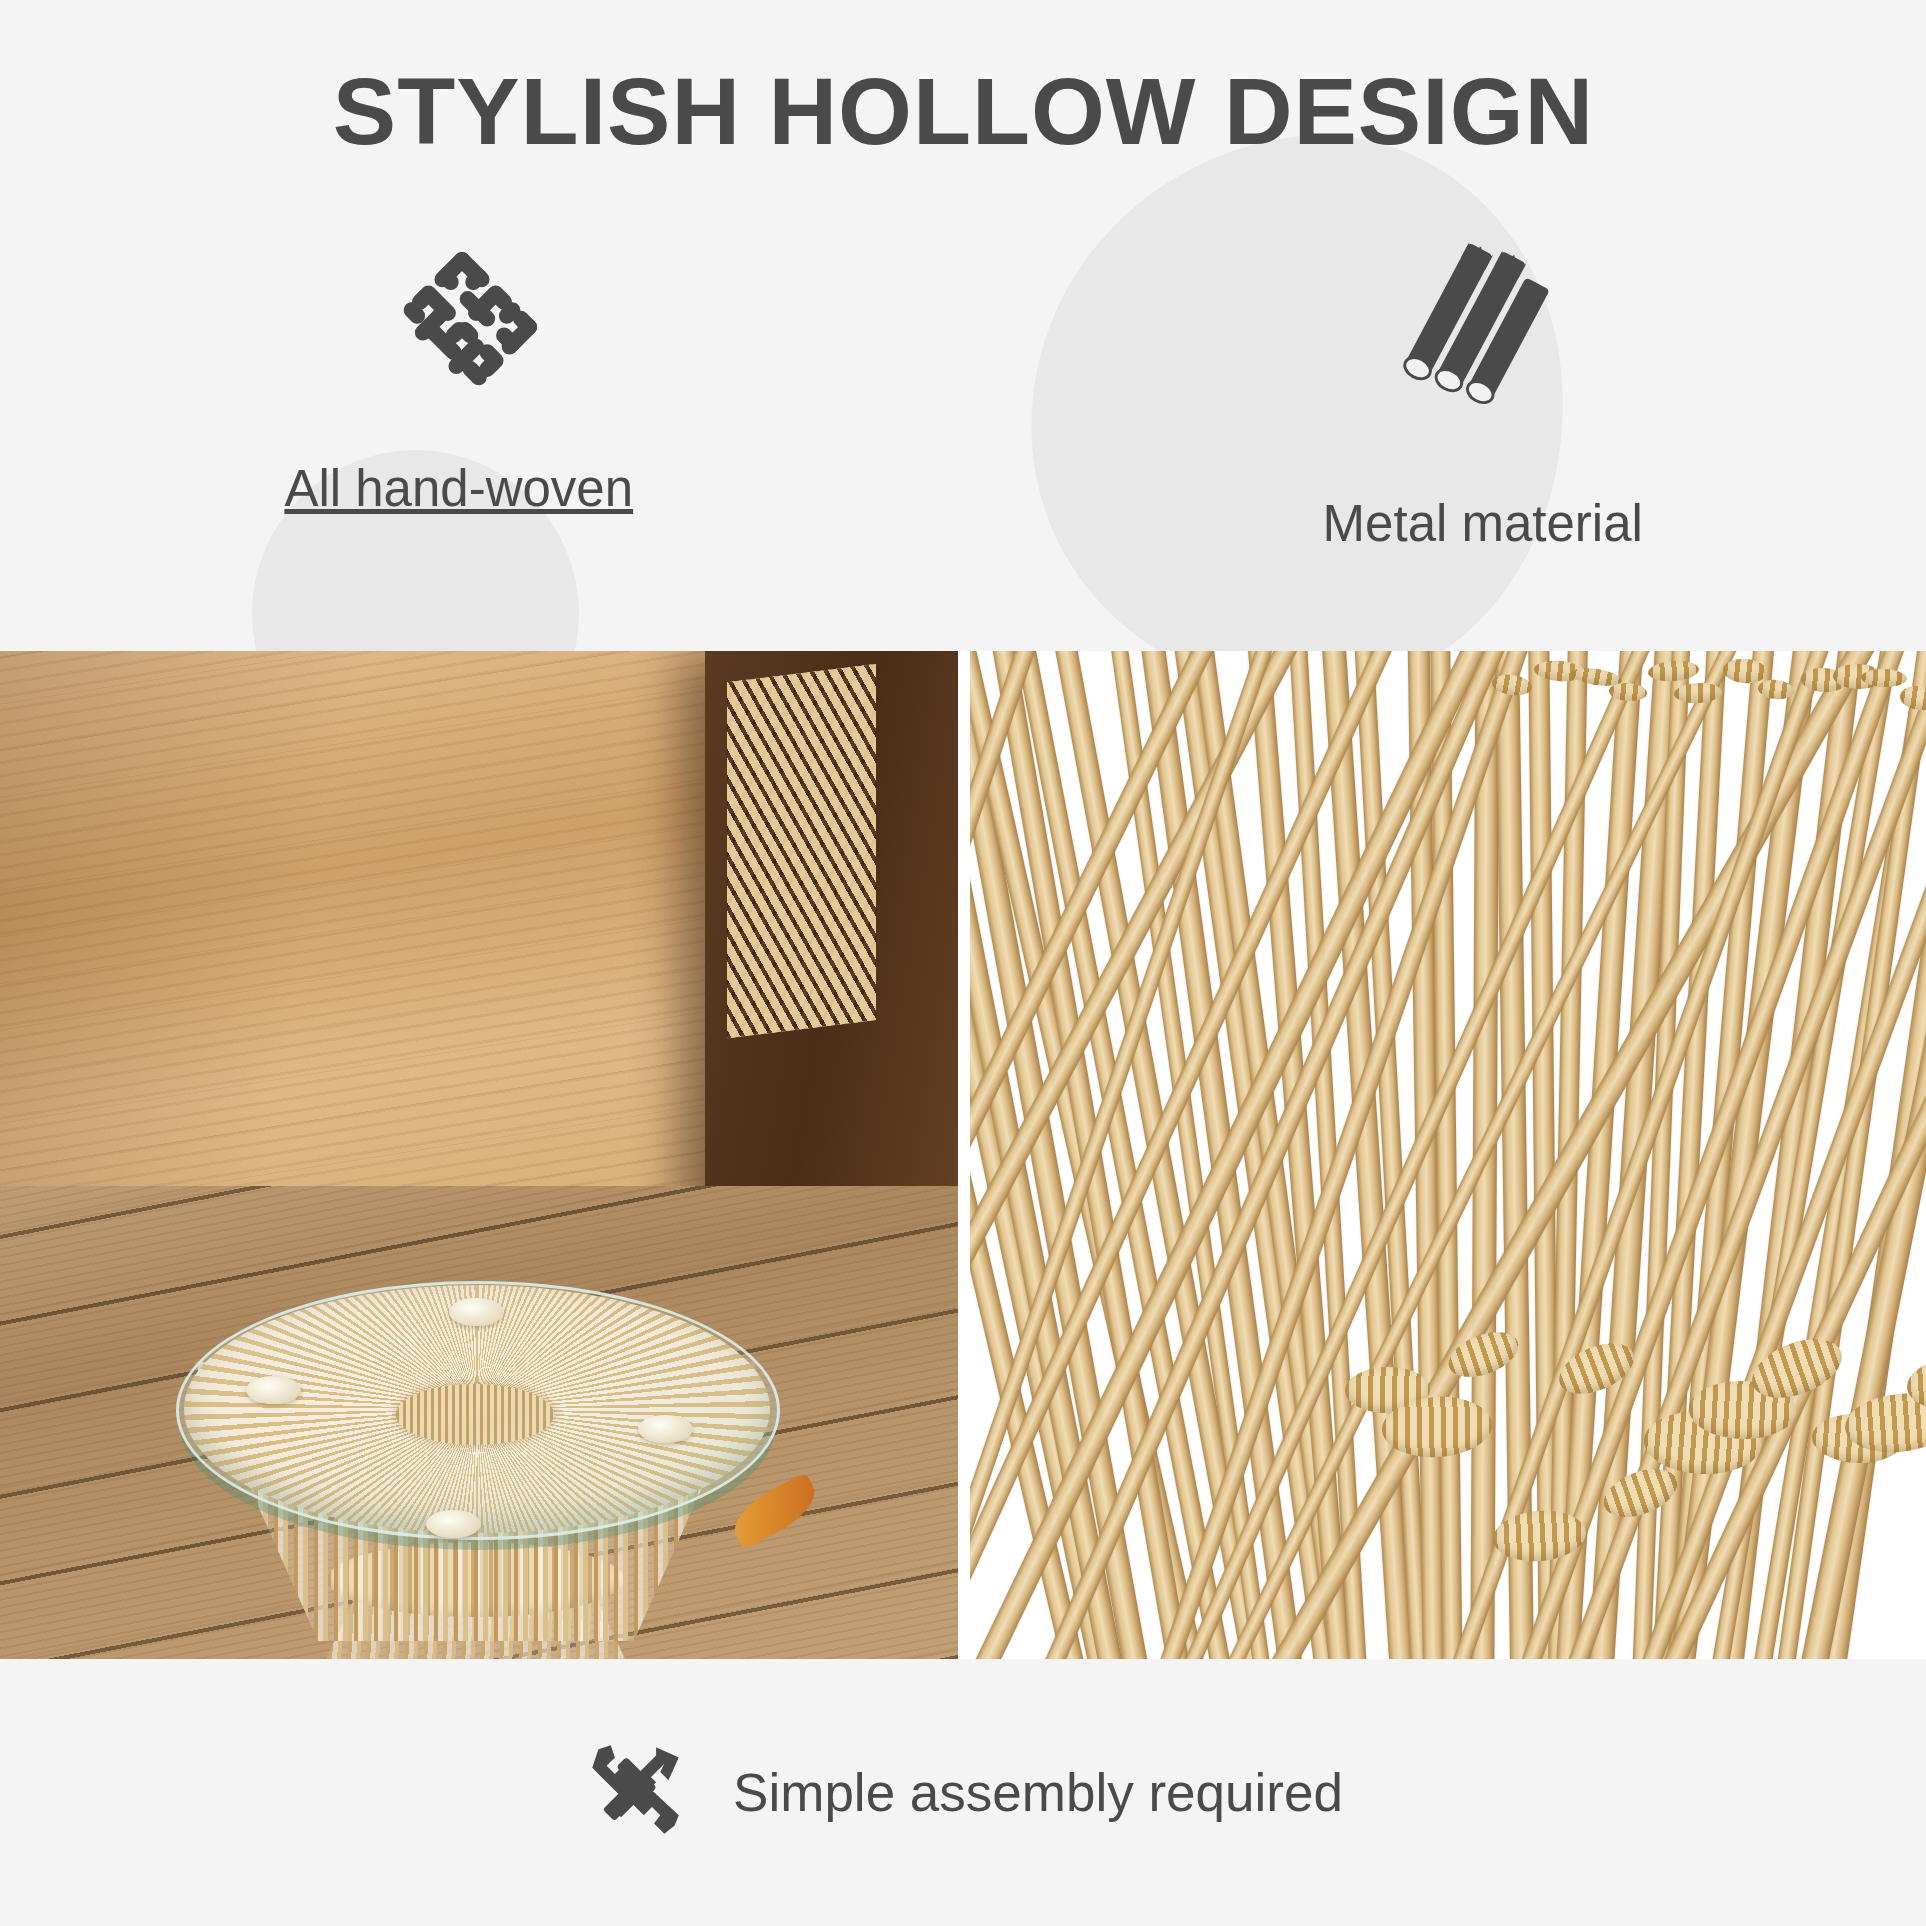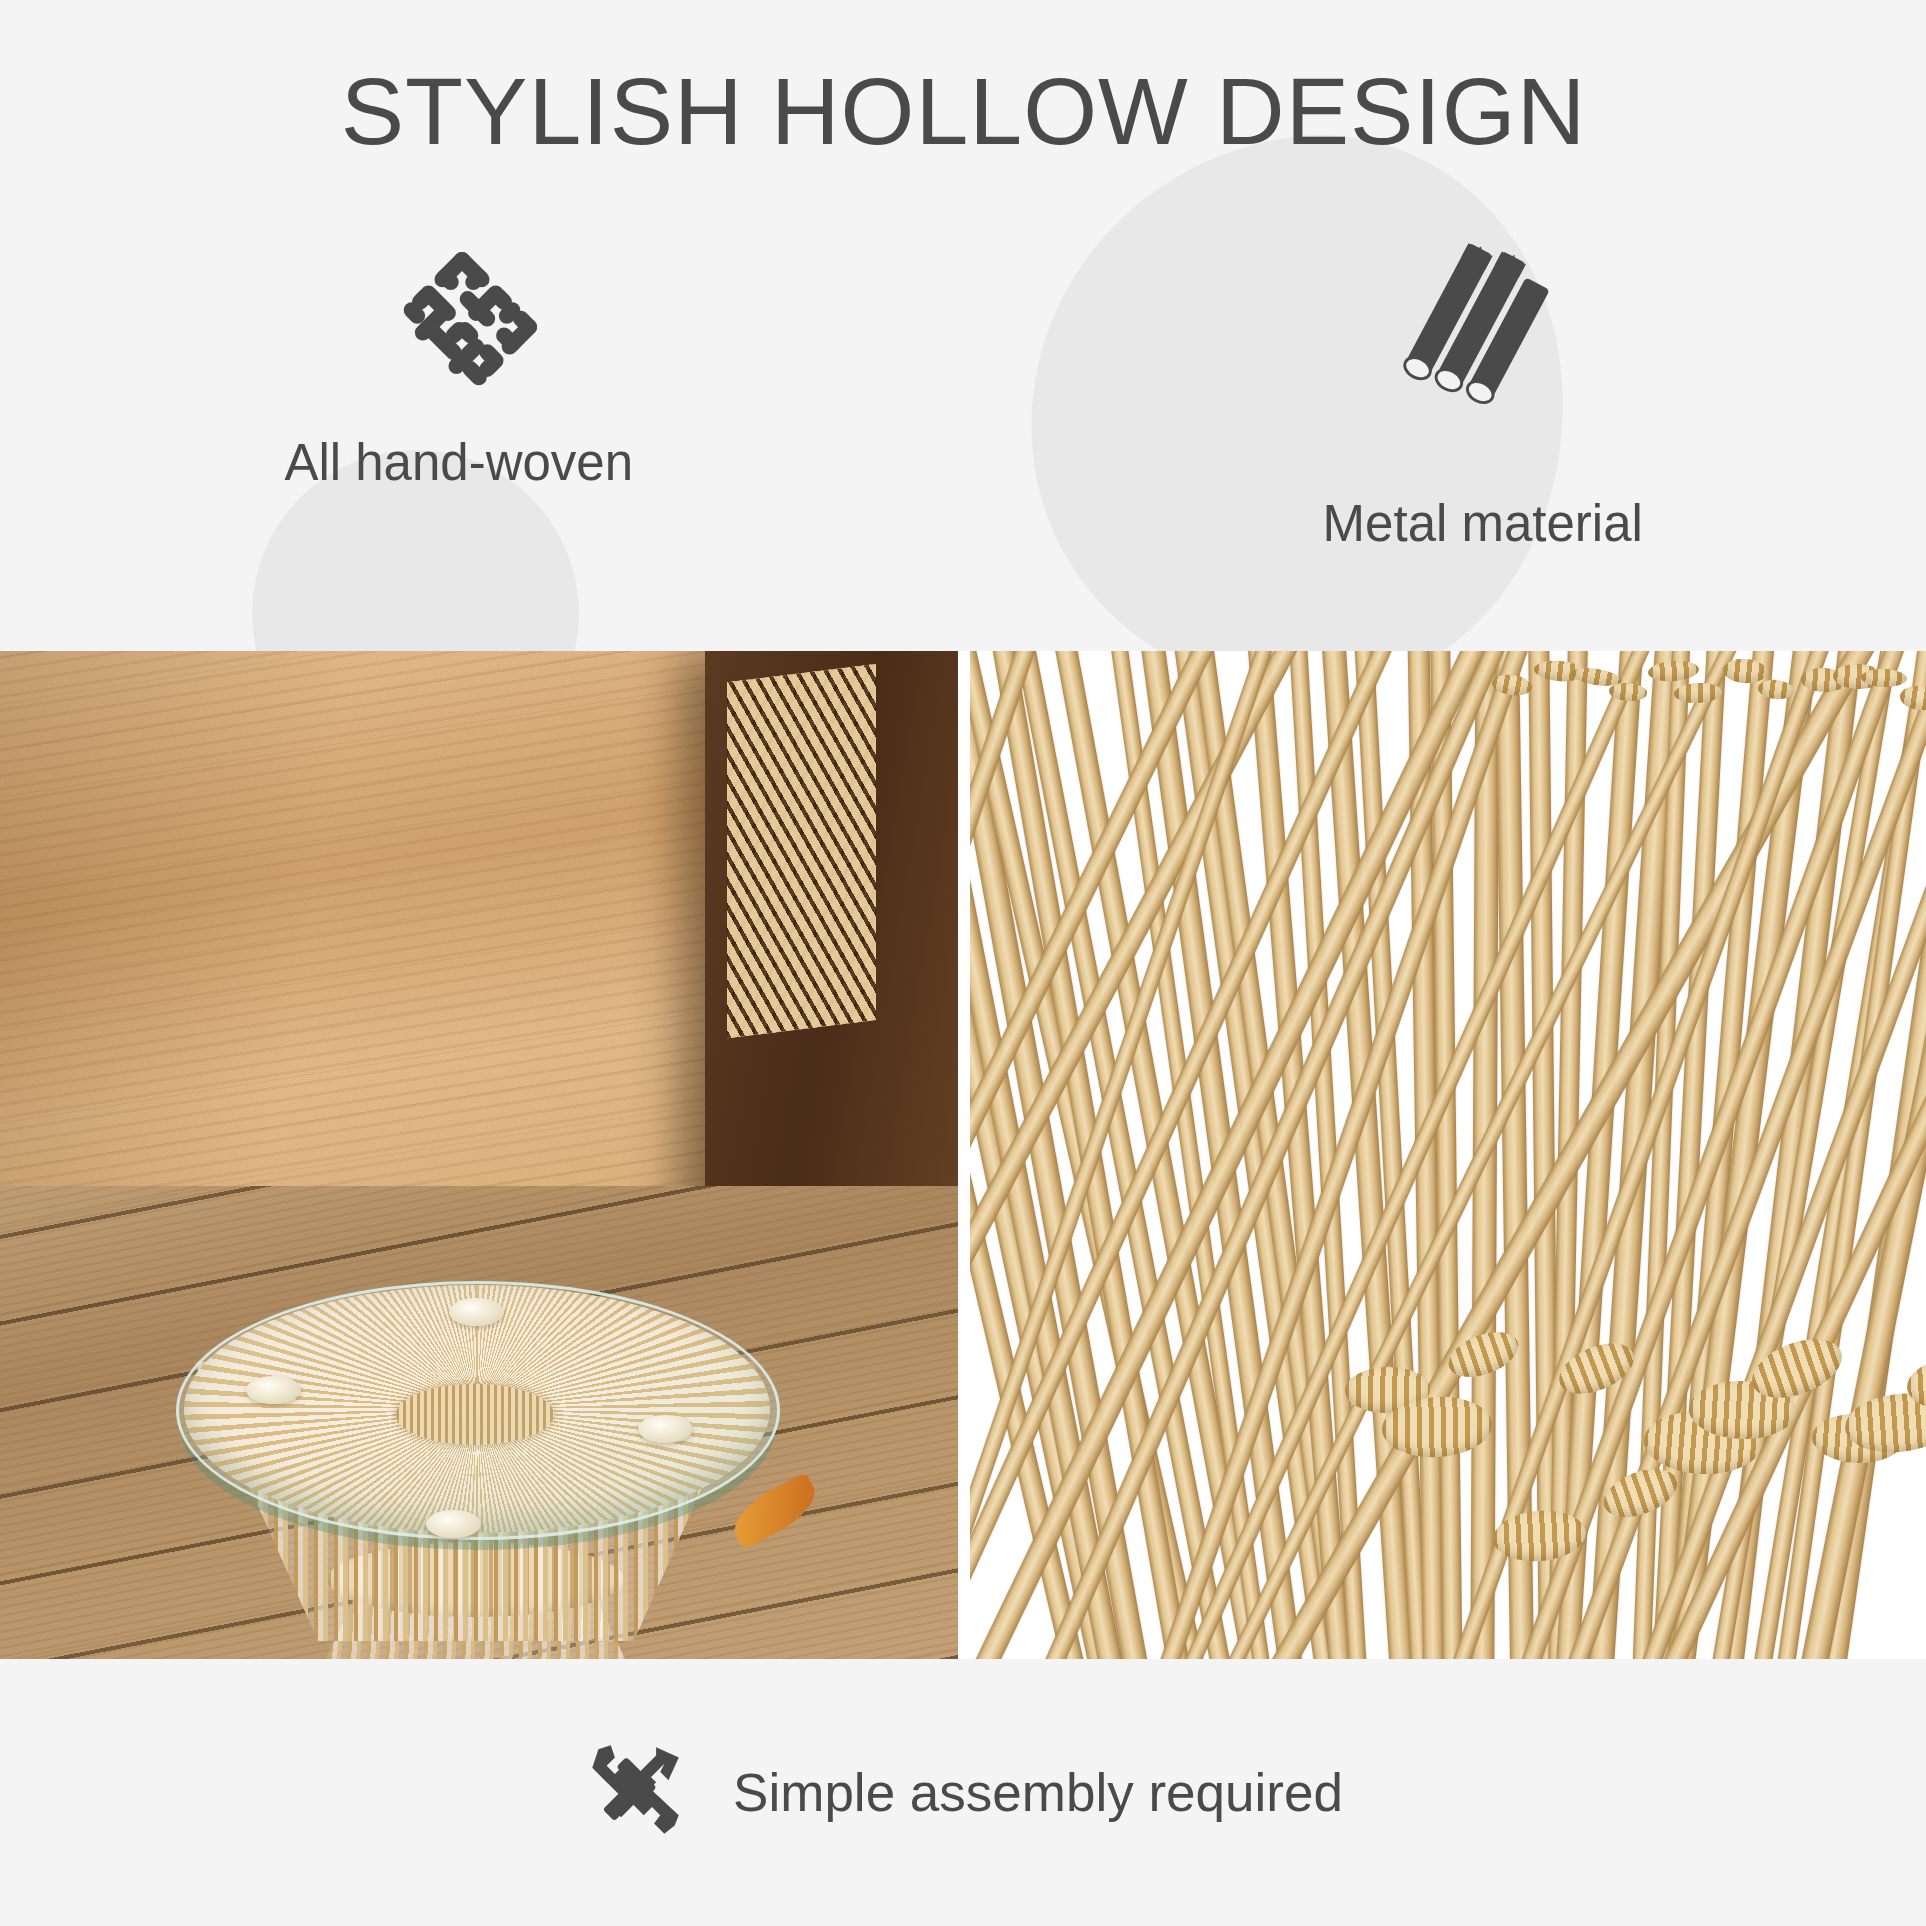--- a/index.html
+++ b/index.html
@@ -24,36 +24,36 @@
     border-radius:50%;
   }
   .blob-right {
     left:1030px; top:139px; width:535px; height:554px;
     border-radius:56% 44% 48% 52% / 52% 46% 54% 48%;
     transform:rotate(-8deg);
   }
   .page-title {
     position:absolute; left:0; top:57px; width:1927px;
     text-align:center;
-    font-size:95px; font-weight:normal; letter-spacing:1px;
+    font-size:95px; font-weight:bold; letter-spacing:1px;
     color:#4a4a4a; z-index:3; white-space:nowrap;
   }
 
   .features {
     position:absolute; left:0; top:228px; width:1927px; height:416px;
     display:flex; z-index:2;
   }
   .feature { position:relative; flex:1; display:flex; flex-direction:column; align-items:center; }
   .feature-icon { position:relative; z-index:2; }
   .feature-label {
     position:relative; z-index:2; text-align:center;
     font-size:51px; color:#4a4a4a; line-height:1.28; font-weight:400;
   }
   .feature-weave .feature-icon { margin-left:-40px; }
-  .feature-weave .feature-label { margin-left:-46px; }
+  .feature-weave .feature-label { margin-top:26px; margin-left:-46px;text-decoration:underline; }
   .feature-metal .feature-icon { margin-left:65px; }
   .feature-metal .feature-label { margin-top:51px; margin-left:75px; }
 
   
   .photos {
     position:absolute; left:0; top:651px; width:1927px; height:1008px;
     display:flex; gap:12px; background:#ffffff; z-index:1;
   }
   .photo { position:relative; overflow:hidden; }
   .photo-left  { width:958px; height:1008px; }

